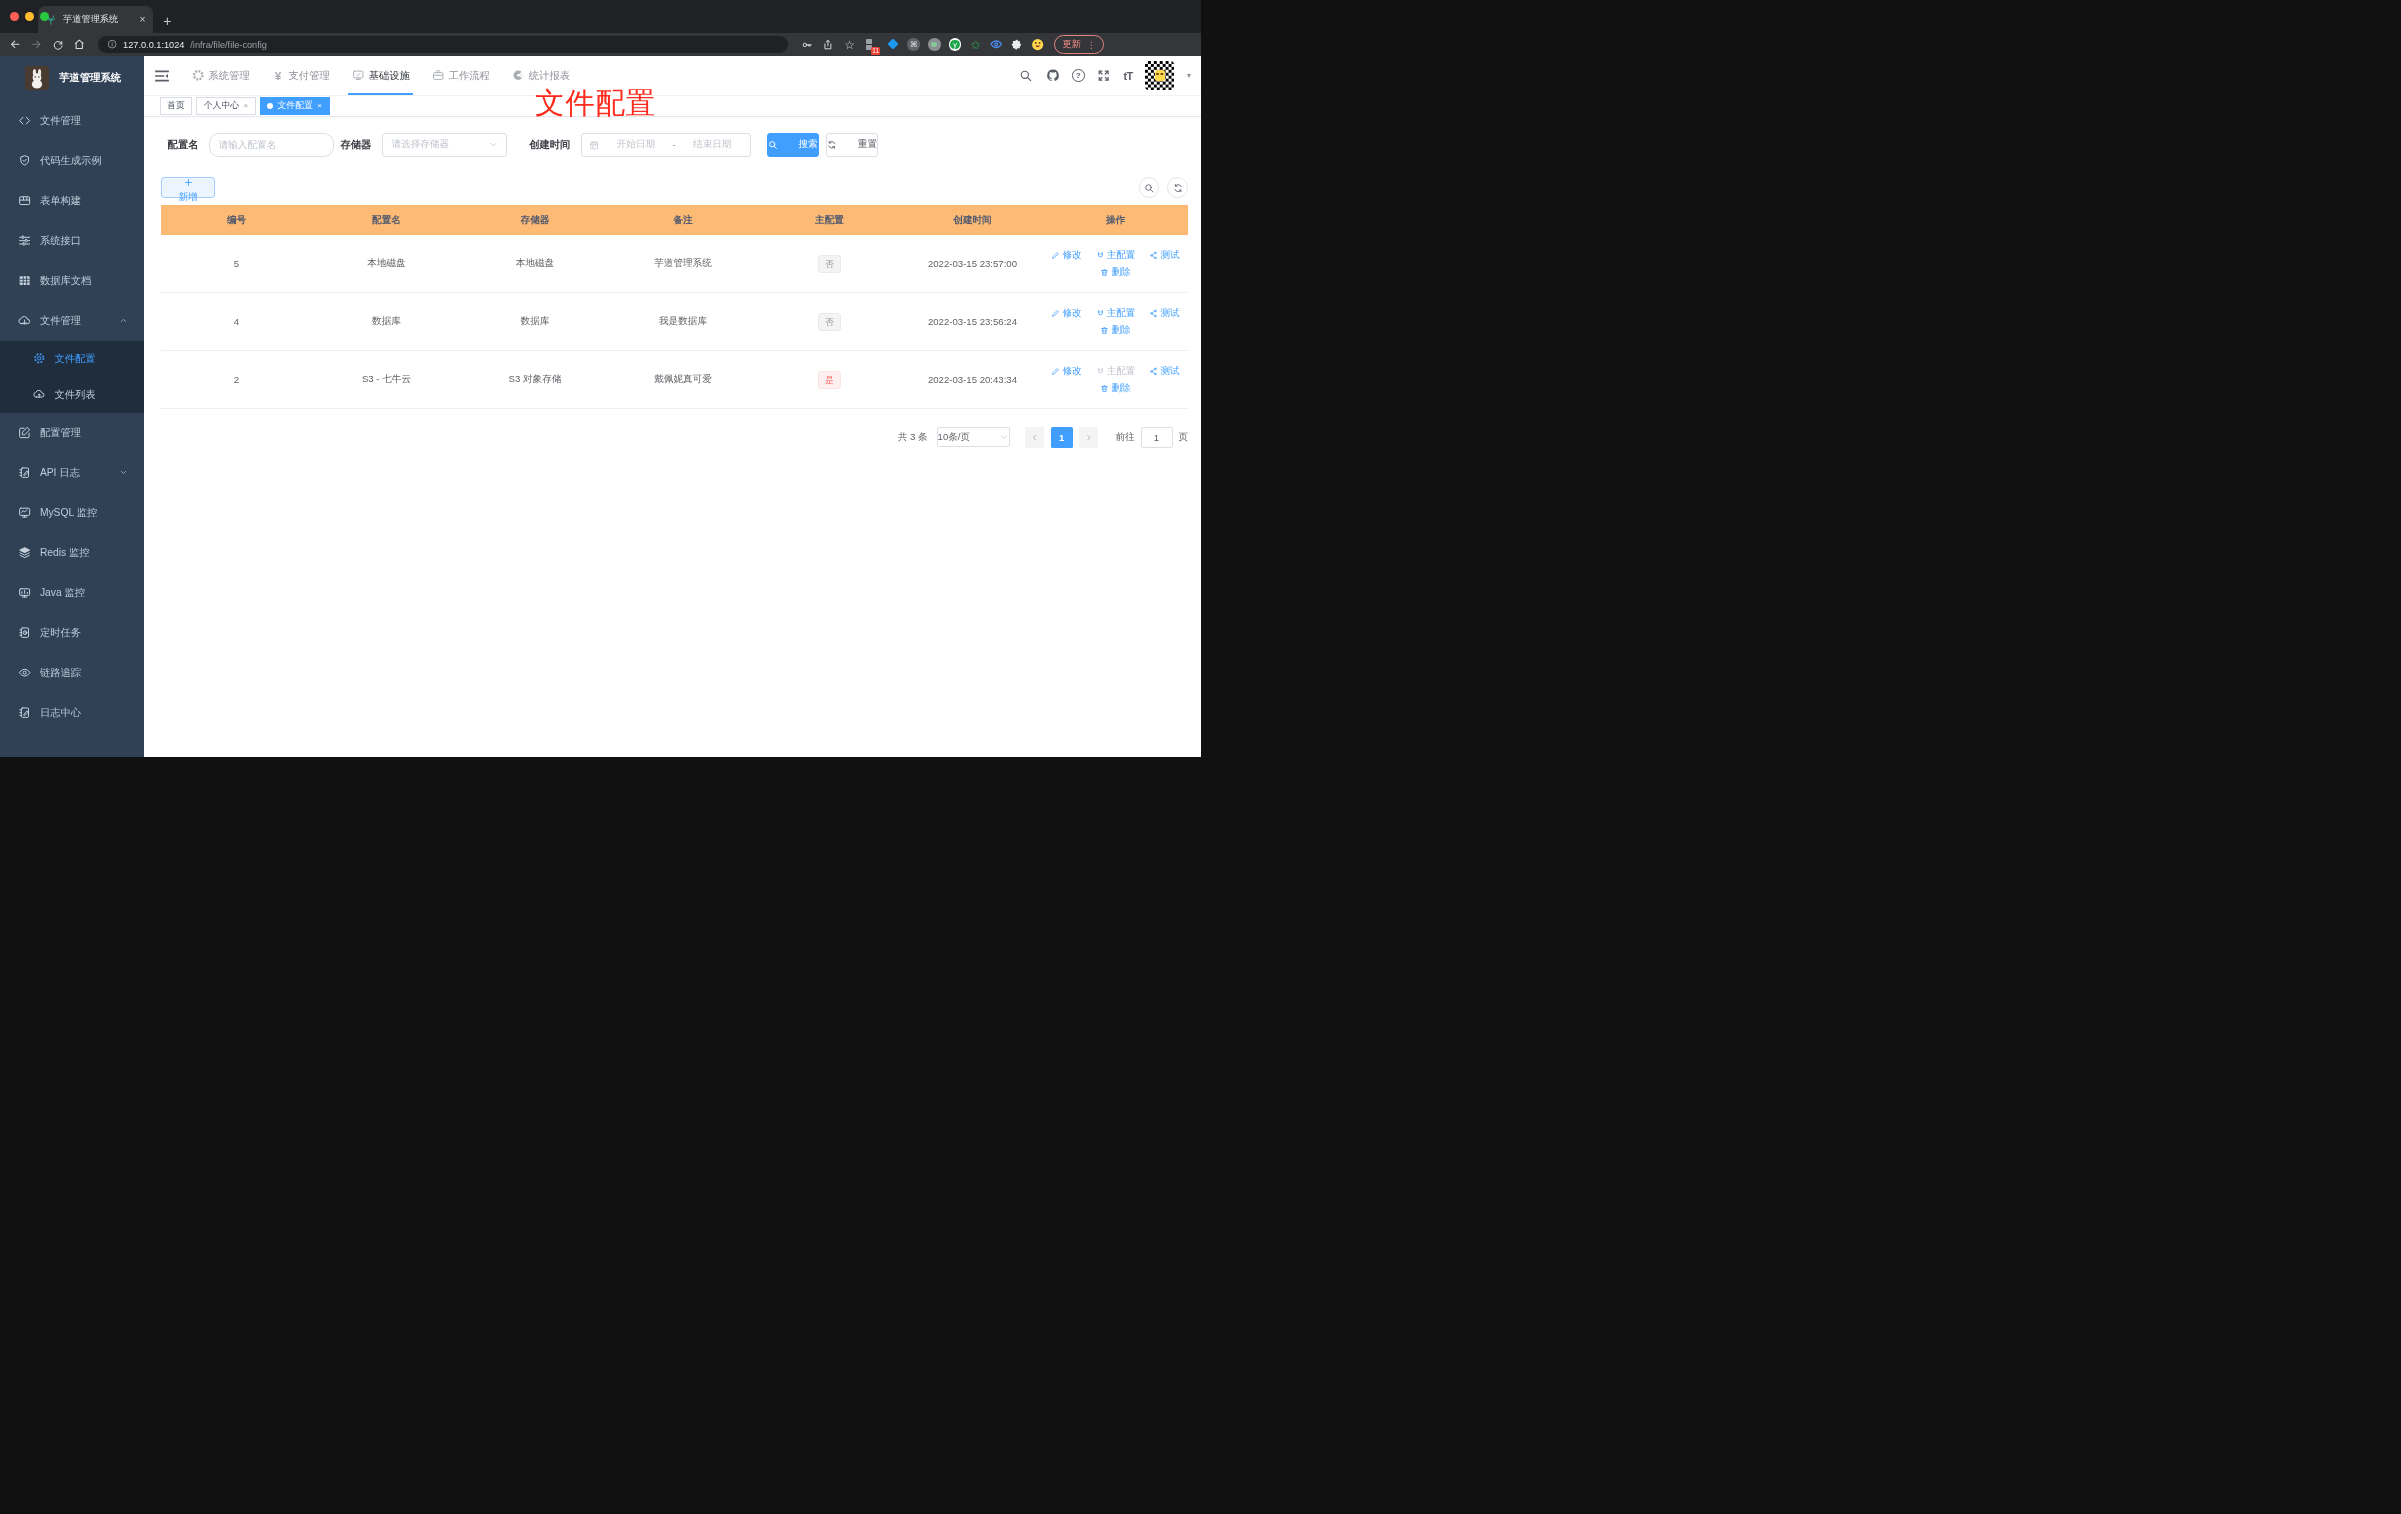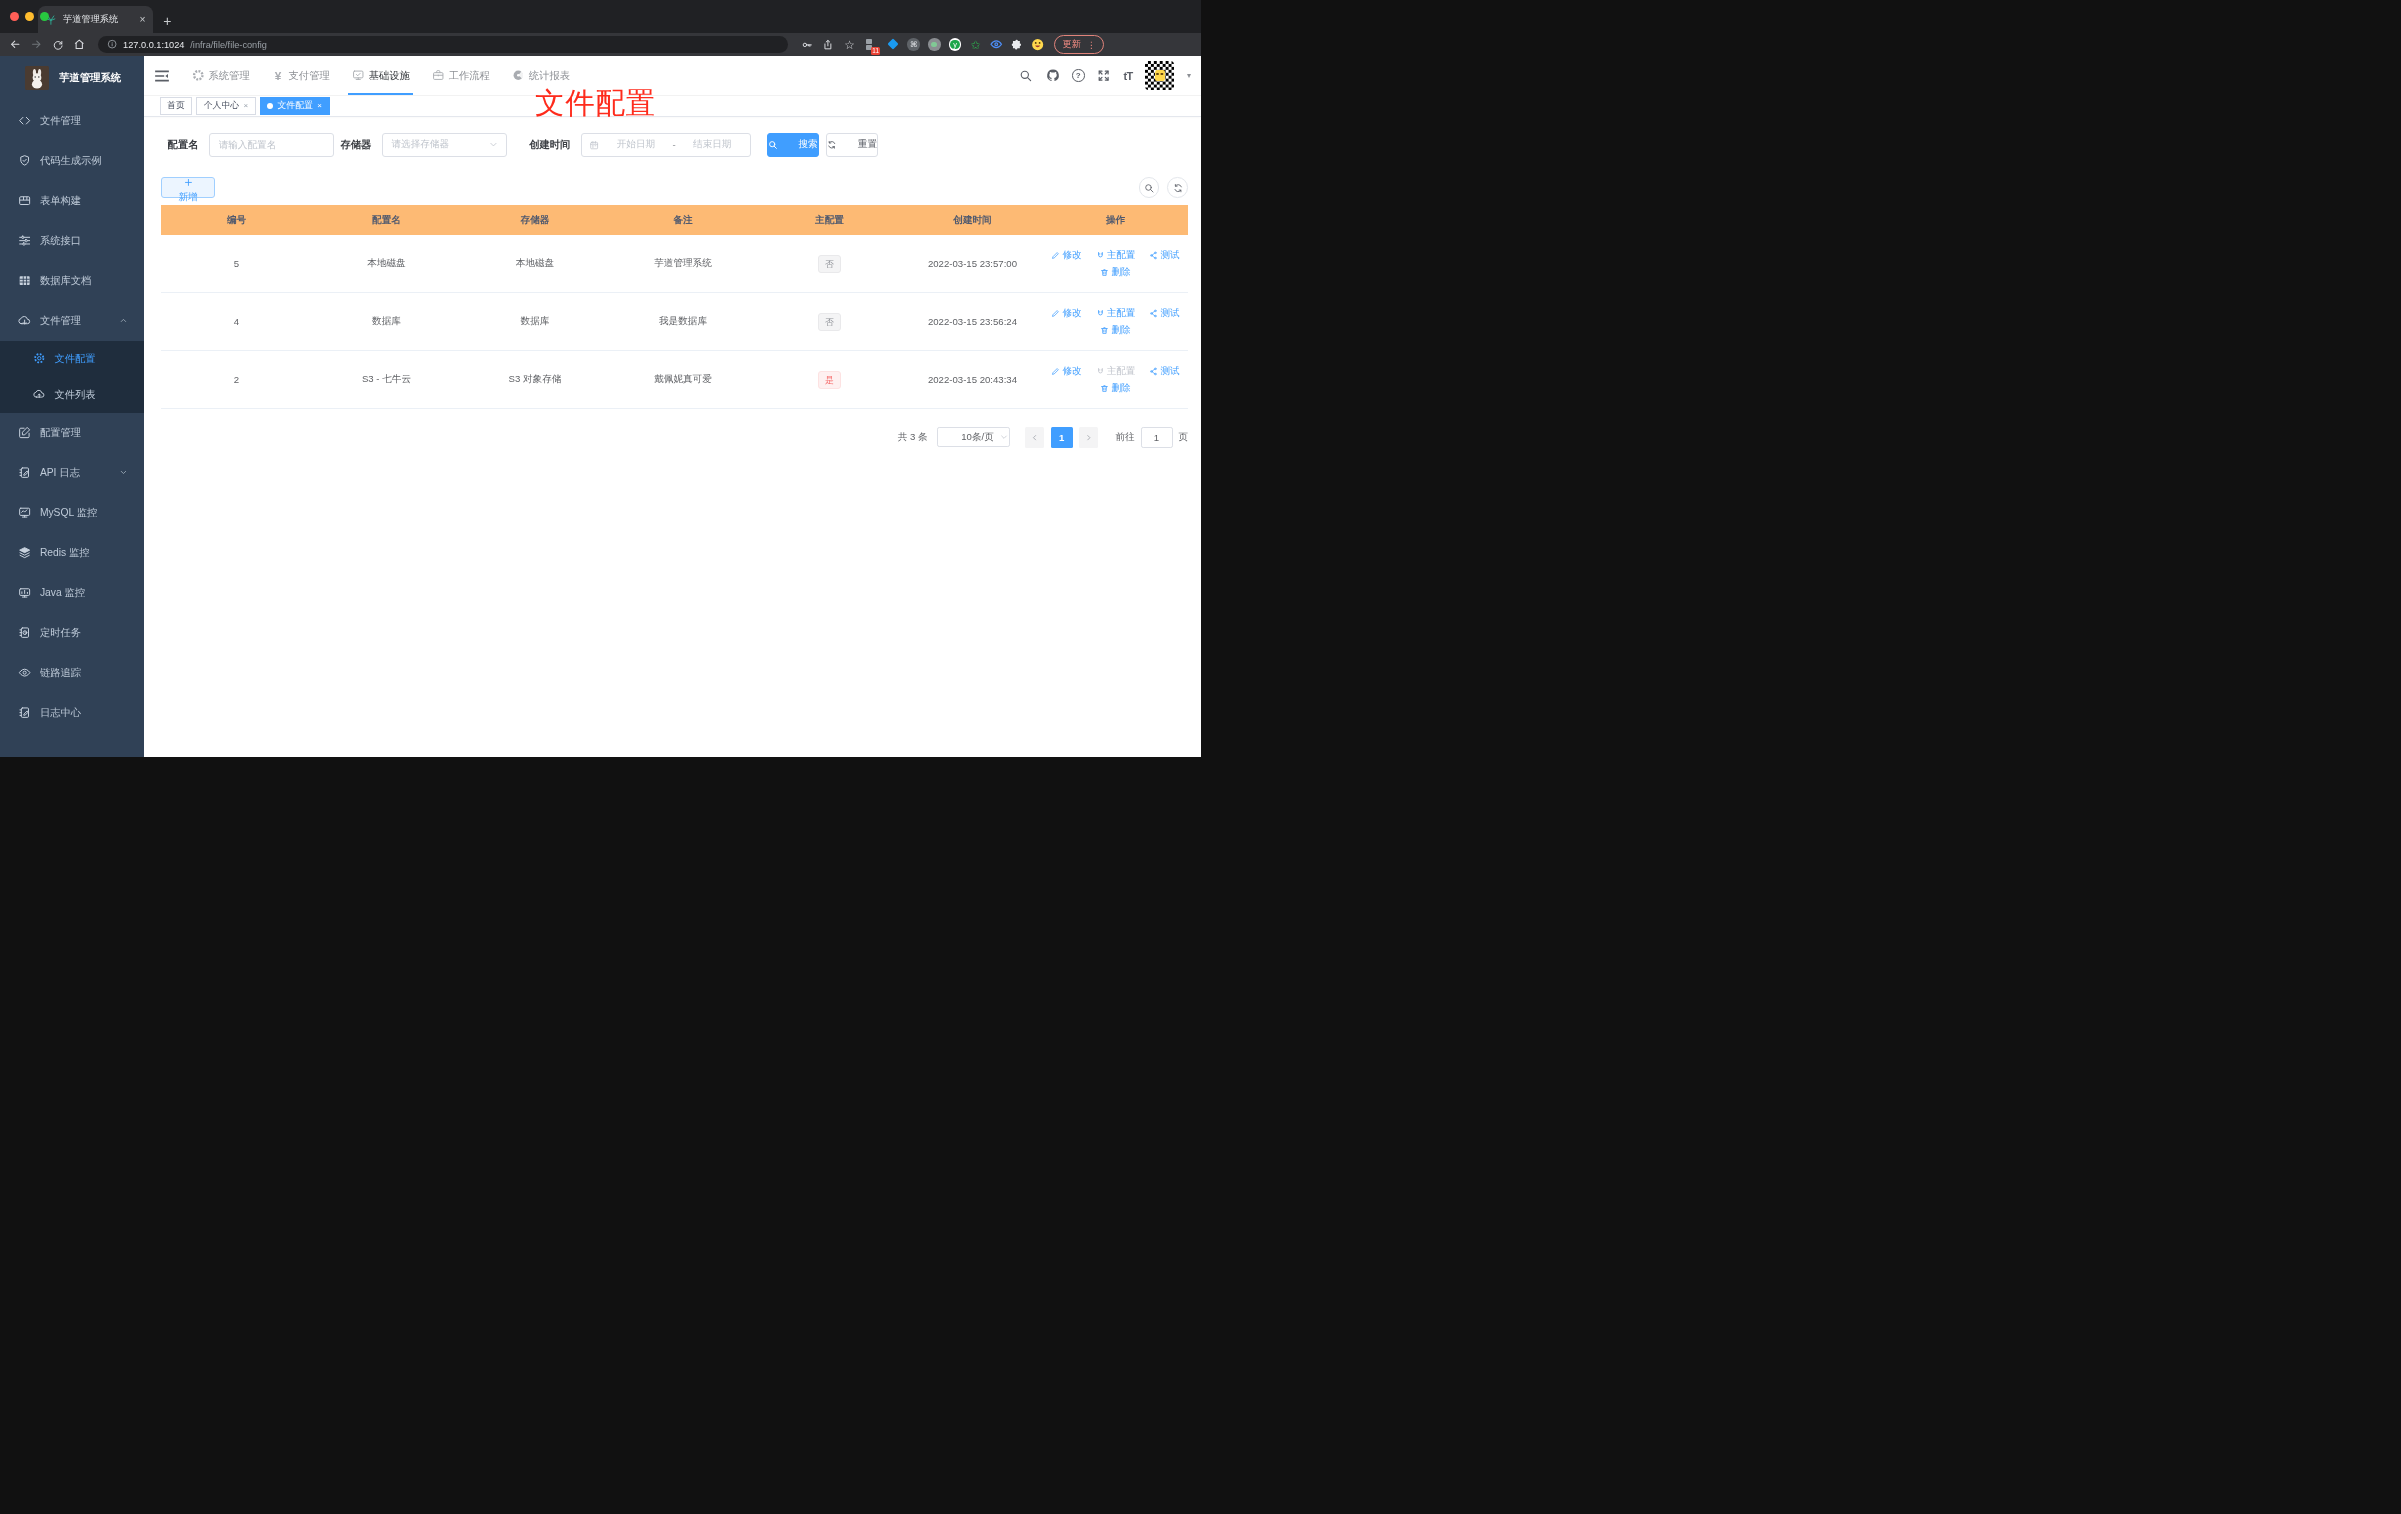--- a/index.html
+++ b/index.html
@@ -83,21 +83,21 @@
   .tag-dot { width:5.9px; height:5.9px; border-radius:50%; background:#fff; }
 
   .annotation { position:absolute; left:391px; top:28px; font-size:29.5px; color:#fe2b1c; font-weight:500; z-index:5;
                 letter-spacing:0.7px; pointer-events:none; }
 
   .content { padding:0 13.3px 0 17px; flex:1; }
   .filters { margin-top:16px; display:flex; align-items:center; }
   .flabel { font-size:10.3px; font-weight:700; color:#3b3e43; margin:0 10.3px 0 6.6px; white-space:nowrap; }
   .fbox { height:24px; border:0.7px solid #dcdfe6; border-radius:3px; background:#fff; display:flex; align-items:center;
           font-size:9.6px; color:#bfc4cc; }
-  .fi-name { width:125px; padding:0 8.9px; }
+  .fi-name { width:125px; padding:0 8.9px;border-radius:10px; }
   .fi-name input { border:none; outline:none; width:100%; font-size:9.6px; color:#606266; }
   .fi-name input::placeholder { color:#bfc4cc; }
   .fi-select { width:125px; padding:0 7.4px 0 8.9px; justify-content:space-between; margin-right:16px; }
   .fi-date { width:170px; padding:0 7.4px; gap:6.6px; margin-right:16px; }
   .fi-date .dtx { flex:1; text-align:center; }
   .fi-date .dsep { color:#8d9095; }
   .fcaret { color:#c0c4cc; width:8.9px; height:8.9px; }
   .btn { height:24px; border-radius:3px; font-size:9.6px; display:flex; align-items:center; justify-content:space-between;
          gap:3.7px; cursor:pointer; }
   .btn-search { width:52px; background:#409eff; color:#fff; border:0.7px solid #409eff; }
@@ -123,21 +123,21 @@
   .tag-danger { background:#fef0f0; border:0.7px solid #fde2e2; color:#f56c6c; }
   .ops { display:flex; flex-direction:column; align-items:center; gap:3.7px; }
   .ops-line { display:flex; gap:14px; }
   .oplink { color:#409eff; display:flex; align-items:center; gap:2.2px; cursor:pointer; white-space:nowrap; }
   .oplink svg { width:8.9px; height:8.9px; }
   .oplink.disabled { color:#c0c4cc; cursor:not-allowed; }
 
   .pager { margin-top:17.7px; display:flex; align-items:center; justify-content:flex-end; font-size:9.6px; color:#606266; }
   .pg-total { margin-right:8.9px; }
   .pg-size { width:73px; height:20px; border:0.7px solid #dcdfe6; border-radius:2.2px; display:flex; align-items:center;
-             justify-content:flex-end; gap:5.9px; color:#606266; margin-right:11.8px; background:#fff; }
+             justify-content:space-between; gap:5.9px; color:#606266; margin-right:11.8px; background:#fff; }
   .pg-btn { width:19px; height:20.7px; background:#f4f4f5; border-radius:1.5px; display:flex; align-items:center;
             justify-content:center; color:#a8abb2; margin:0 3.7px; cursor:pointer; }
   .pg-btn svg { width:7.4px; height:7.4px; }
   .pg-num { width:22px; height:20.7px; background:#409eff; color:#fff; border-radius:1.5px; display:flex; align-items:center;
             justify-content:center; font-weight:700; margin:0 3px; }
   .pg-goto { margin-left:13.3px; } .pg-unit { margin-left:5.9px; }
   .pg-input { width:32px; height:20.7px; border:0.7px solid #dcdfe6; border-radius:2.2px; margin-left:5.9px; text-align:center;
               font-size:9.6px; color:#606266; outline:none; }
   svg { display:block; }
 </style>

